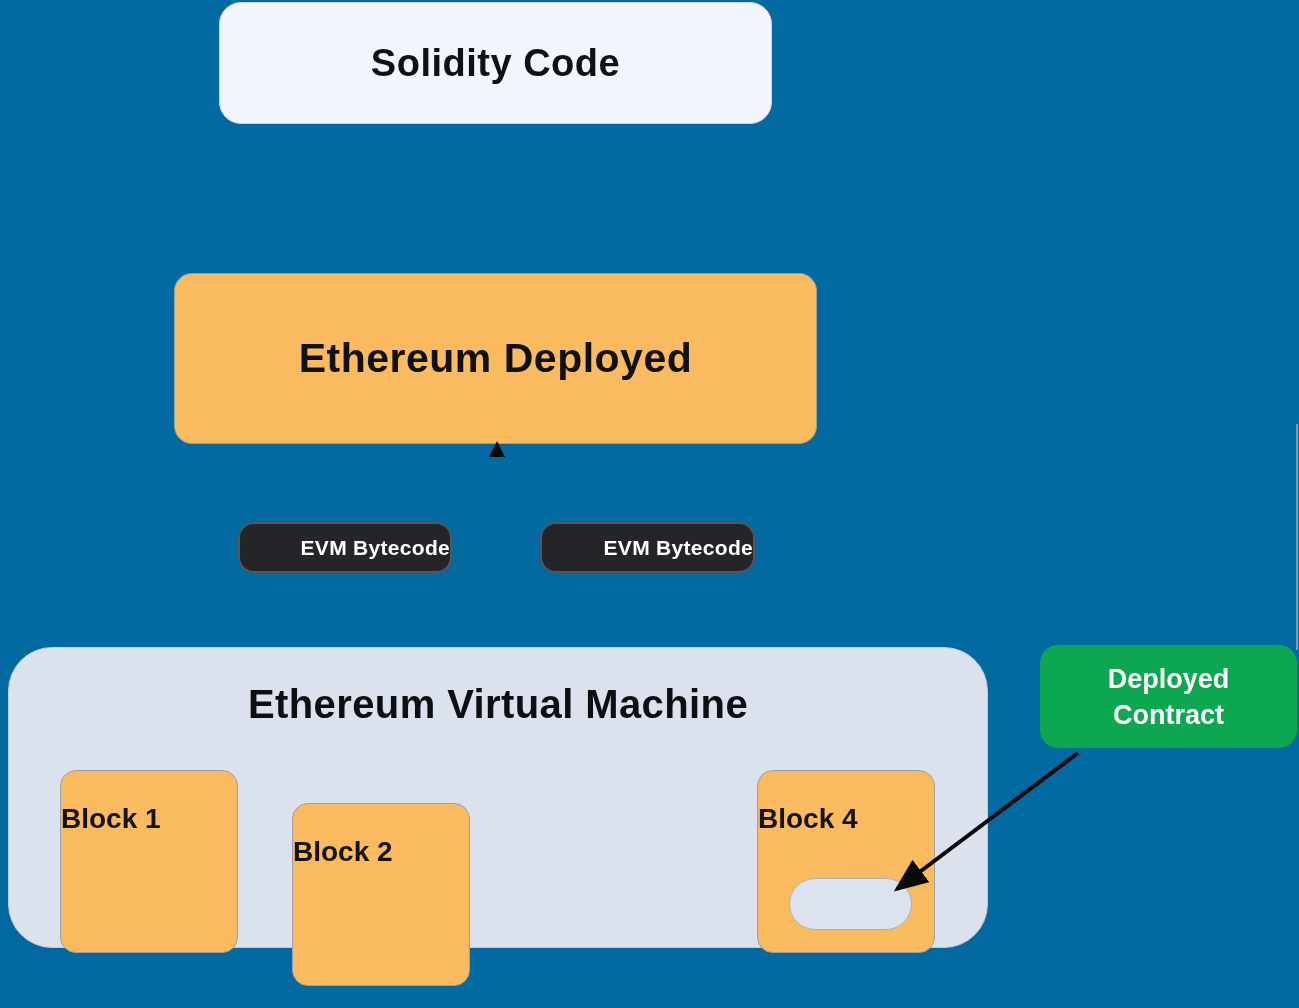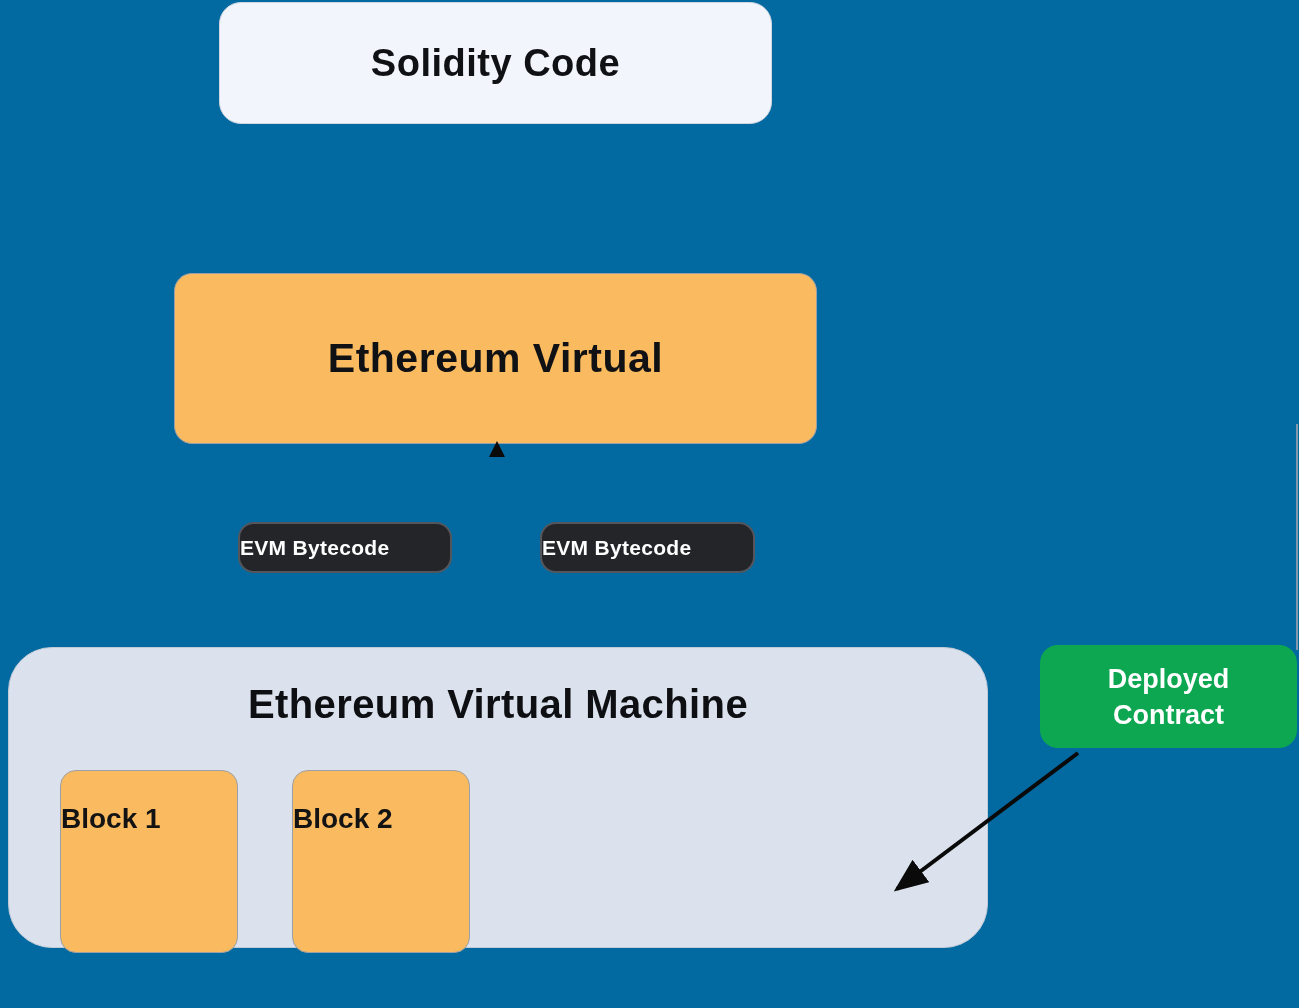--- a/index.html
+++ b/index.html
@@ -53,21 +53,21 @@
   .badge {
     position: absolute;
     box-sizing: border-box;
     top: 522px;
     height: 51px;
     background: #232529;
     border: 2px solid #54565C;
     border-radius: 16px;
     display: flex;
     align-items: center;
-    justify-content: flex-start;
+    justify-content: flex-end;
     color: #FFFFFF;
     font-weight: 700;
     font-size: 21px;
     letter-spacing: 0.3px;
   }
   .badge-1 { left: 238px; width: 214px; }
   .badge-2 { left: 540px; width: 215px; }
 
   
   .evm-container {
@@ -97,21 +97,21 @@
     border: 1px solid #9BA0A8;
     border-radius: 16px;
     display: flex;
     align-items: flex-start;
     padding-top: 32px;
     font-weight: 700;
     font-size: 28px;
     color: #131313;
   }
   .block-1 { left: 51px; }
-  .block-2 { left: 283px; }
+  .block-2 { left: 283px; margin-top: 33px; }
   .block-3 { left: 515px; }
   .block-4 { left: 748px; }
   .contract-pill {
     position: absolute;
     box-sizing: border-box;
     left: 31px; top: 107px;
     width: 123px; height: 52px;
     background: #DDE3EE;
     border: 1px solid #A9B1BF;
     border-radius: 26px;
@@ -148,21 +148,21 @@
 </head>
 <body>
 
 <div class="canvas">
 
   <div class="node solidity-box">
     <span>Solidity Code</span>
   </div>
 
   <div class="node compiler-box">
-    <span>Ethereum Virtual</span>
+    <span>Ethereum Deployed</span>
   </div>
 
   <div class="badge badge-1">
     <span>EVM Bytecode</span>
   </div>
 
   <div class="badge badge-2">
     <span>EVM Bytecode</span>
   </div>
 
@@ -171,20 +171,24 @@
 
     <div class="block block-1">
       <span>Block 1</span>
     </div>
 
     <div class="block block-2">
       <span>Block 2</span>
     </div>
 
 
+    <div class="block block-4">
+      <span>Block 4</span>
+      <div class="contract-pill"></div>
+    </div>
   </div>
 
   <div class="node deployed-box">
     <span>Deployed Contract</span>
   </div>
 
   <div class="right-edge-line"></div>
 
   <svg class="arrow-layer" viewBox="0 0 1299 1008" xmlns="http://www.w3.org/2000/svg">
     <defs>

